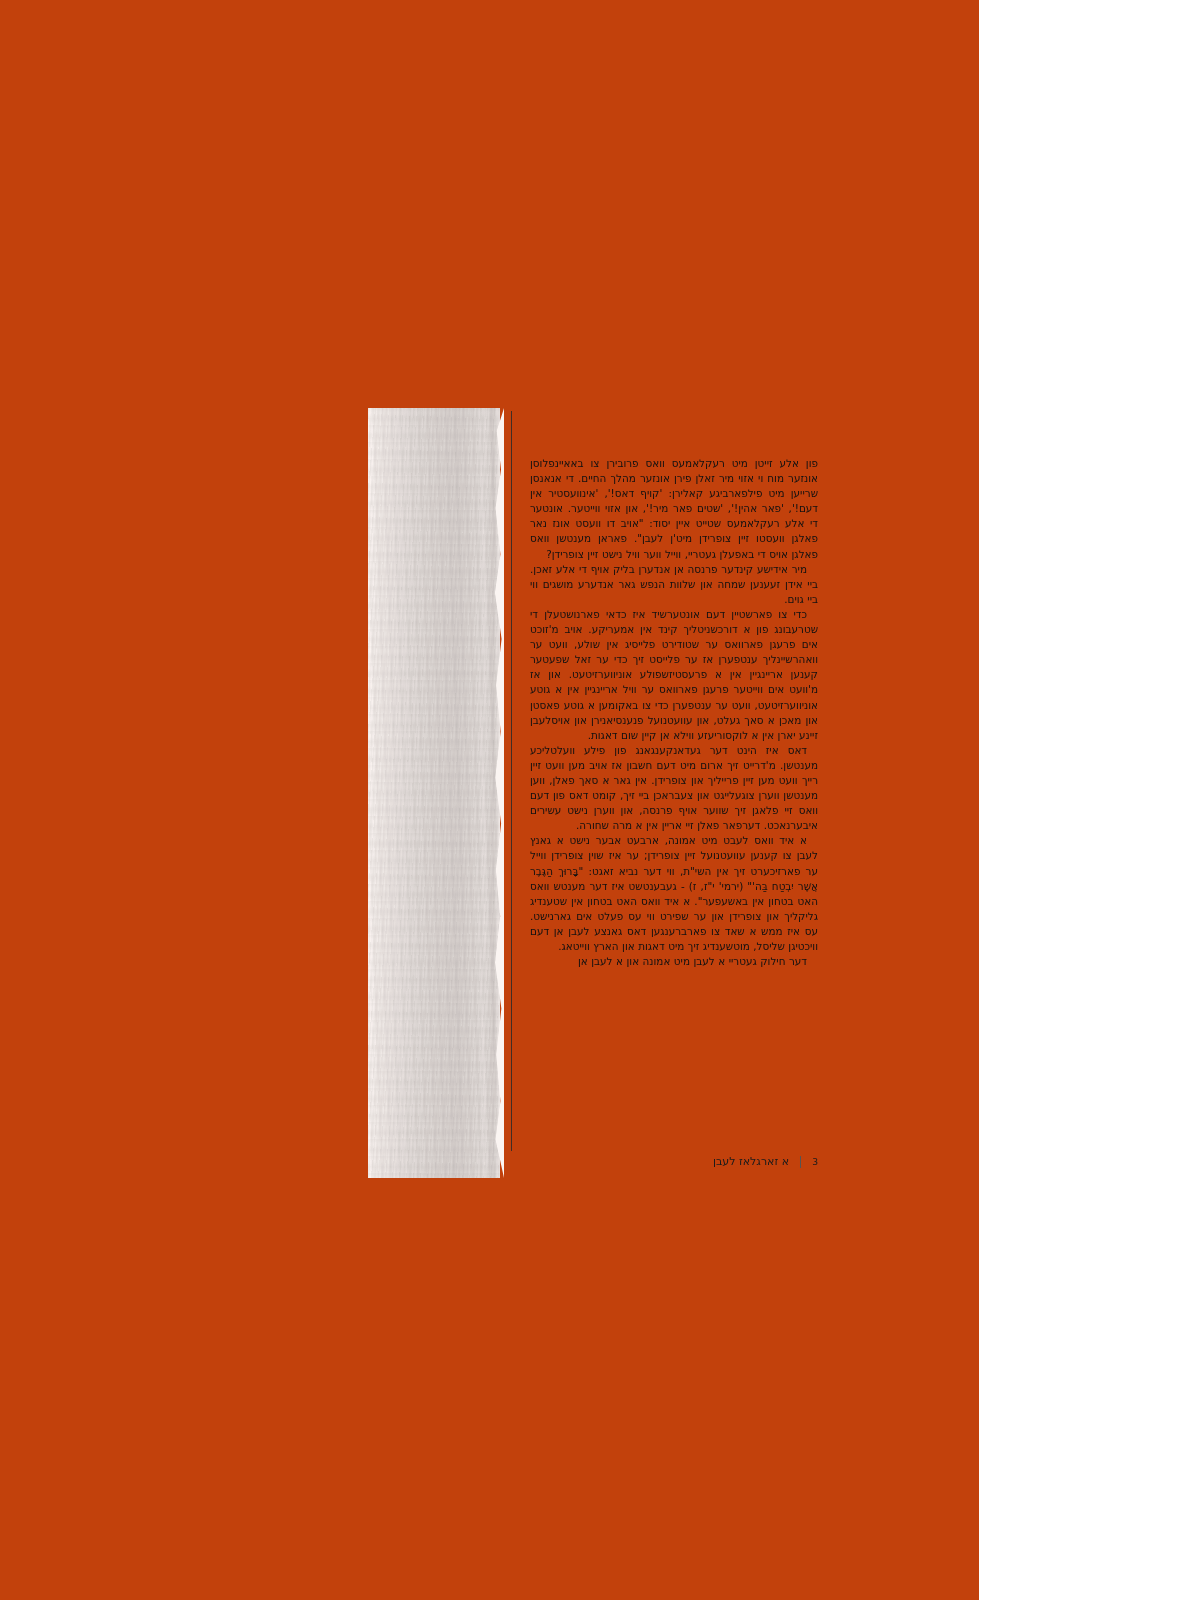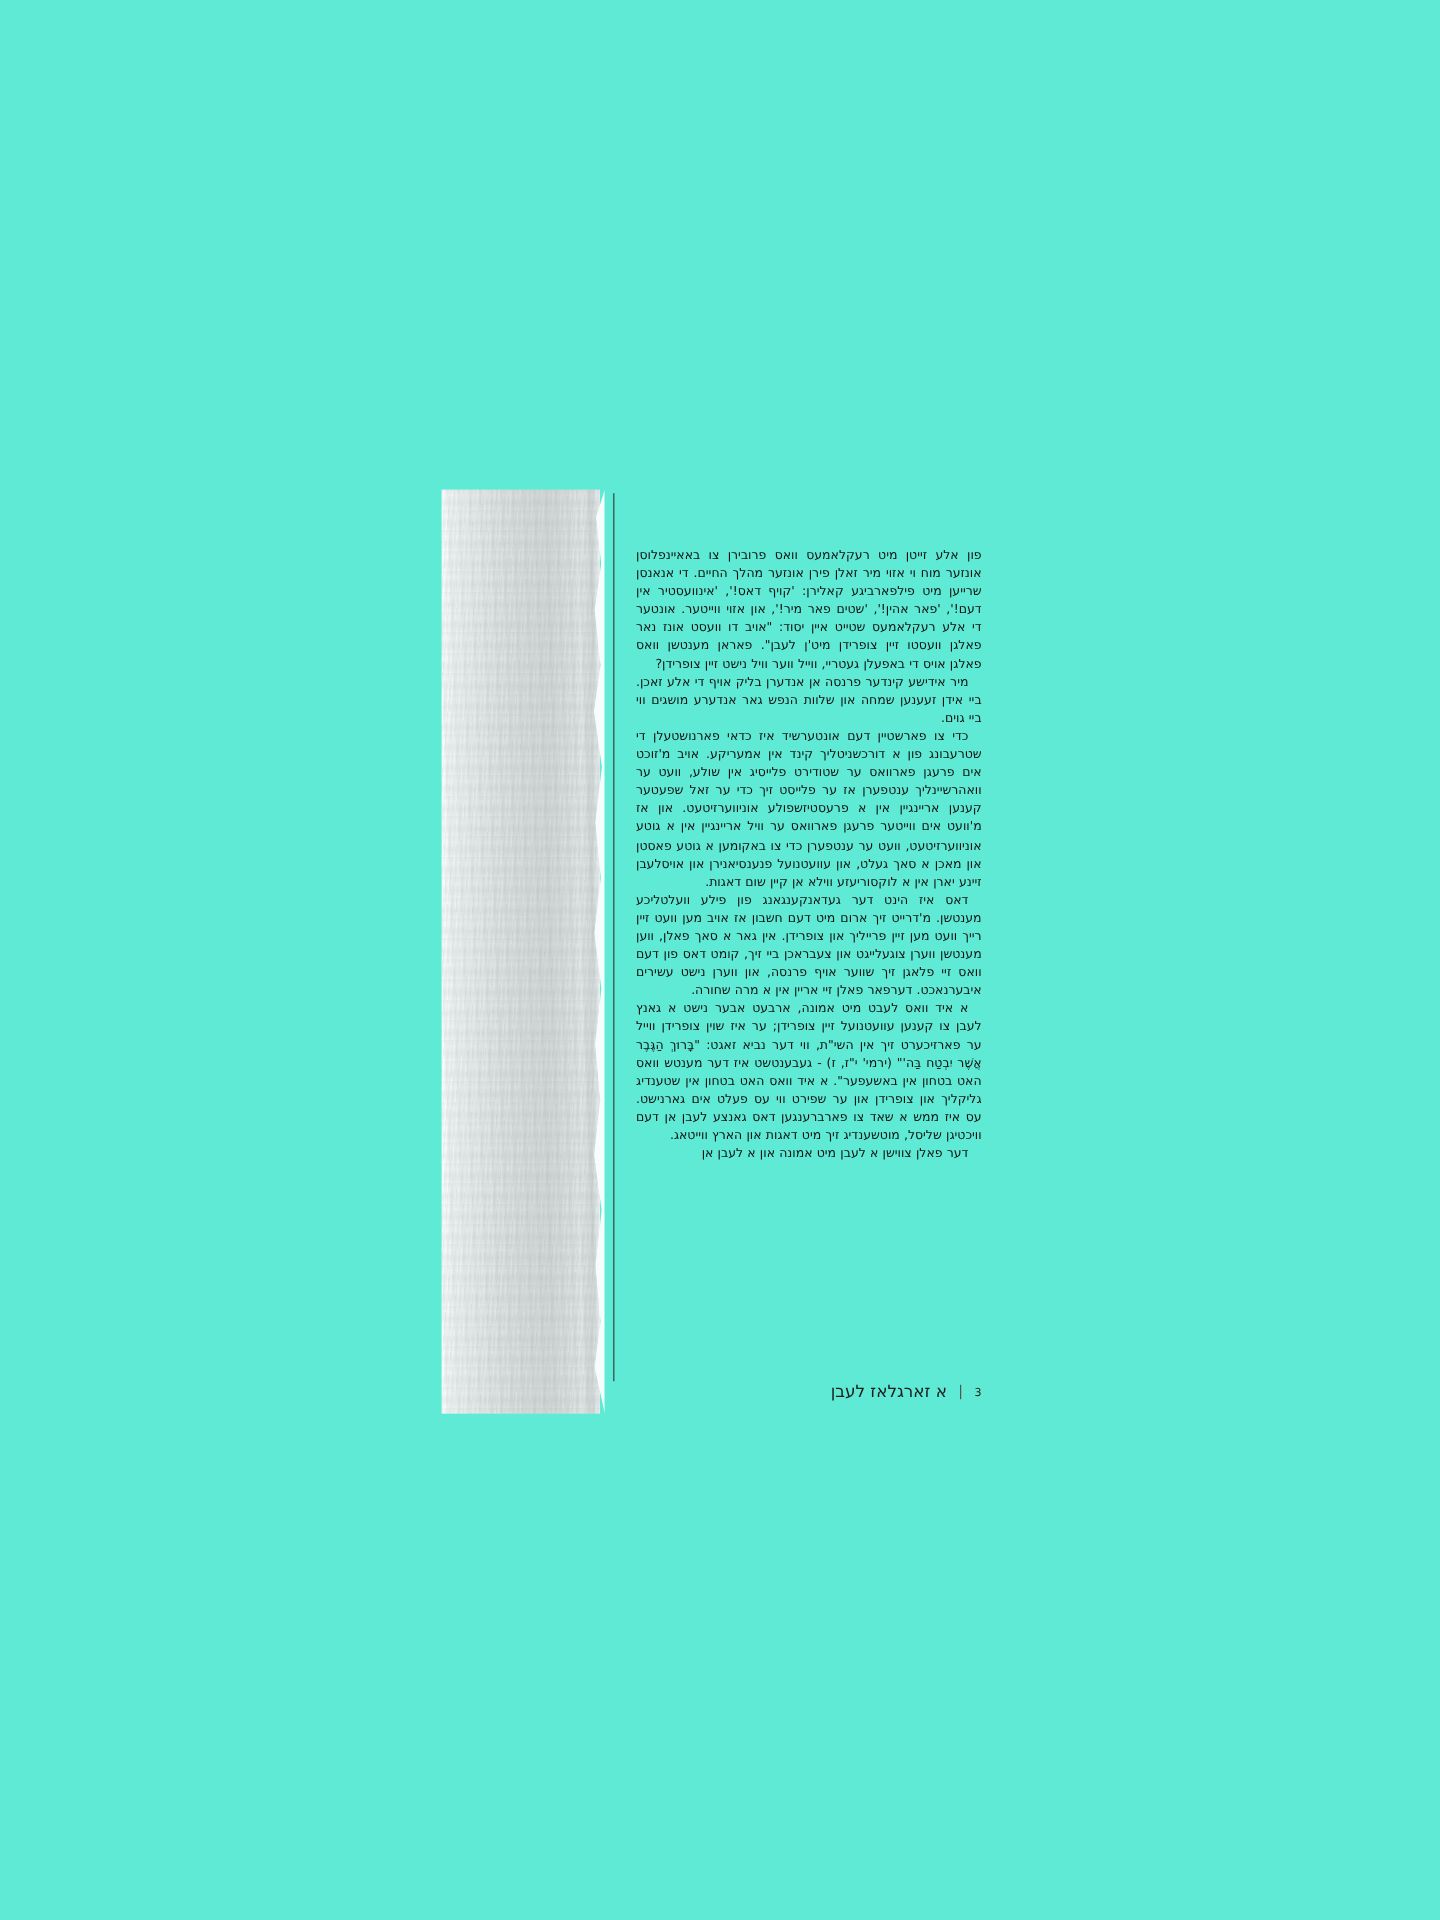--- a/index.html
+++ b/index.html
@@ -12,23 +12,23 @@
     height: 1600px;
     position: relative;
     font-family: "Liberation Serif", "DejaVu Serif", serif;
     overflow: hidden;
   }
 
   
   #page-sheet {
     position: absolute;
     left: 0; top: 0;
-    width: 1200px;
+    width: 979px;
     height: 1600px;
-    background: #5eead4;
+    background: #c2410c;
   }
 
   
   #scan-area {
     position: absolute;
     left: 368px;
     top: 408px;
     width: 450px;
     height: 770px;
   }
@@ -137,21 +137,21 @@
     display: inline-block;
     width: 1px;
     height: 12px;
     background: #555;
     margin: 0 5px;
   }
   #folio .folio-num {
     font-size: 9.2px;
   }
   #folio .folio-title {
-    font-size: 14px;
+    font-size: 11px;
     margin-left: 32px;
   }
 </style>
 </head>
 <body>
 
 <div id="page-sheet">
 
   <div id="scan-area">
 
@@ -162,21 +162,21 @@
     </div>
 
     <div id="column-rule"></div>
 
     <div id="text-column">
       <p class="first hebline">פון אלע זייטן מיט רעקלאמעס וואס פרובירן צו באאיינפלוסן אונזער מוח וי אזוי מיר זאלן פירן אונזער מהלך החיים. די אנאנסן שרייען מיט פילפארביגע קאלירן: 'קויף דאס!', 'אינוועסטיר אין דעם!', 'פאר אהין!', 'שטים פאר מיר!', און אזוי ווייטער. אונטער די אלע רעקלאמעס שטייט איין יסוד: "אויב דו וועסט אונז נאר פאלגן וועסטו זיין צופרידן מיט'ן לעבן". פאראן מענטשן וואס פאלגן אויס די באפעלן געטריי, ווייל ווער וויל נישט זיין צופרידן?</p>
       <p class="hebline">מיר אידישע קינדער פרנסה אן אנדערן בליק אויף די אלע זאכן. ביי אידן זעענען שמחה און שלוות הנפש גאר אנדערע מושגים ווי ביי גוים.</p>
       <p class="hebline">כדי צו פארשטיין דעם אונטערשיד איז כדאי פארנושטעלן די שטרעבונג פון א דורכשניטליך קינד אין אמעריקע. אויב מ'זוכט אים פרעגן פארוואס ער שטודירט פלייסיג אין שולע, וועט ער וואהרשיינליך ענטפערן אז ער פלייסט זיך כדי ער זאל שפעטער קענען אריינגיין אין א פרעסטיזשפולע אוניווערזיטעט. און אז מ'וועט אים ווייטער פרעגן פארוואס ער וויל אריינגיין אין א גוטע אוניווערזיטעט, וועט ער ענטפערן כדי צו באקומען א גוטע פאסטן און מאכן א סאך געלט, און עוועטנועל פנענסיאנירן און אויסלעבן זיינע יארן אין א לוקסוריעזע ווילא אן קיין שום דאגות.</p>
       <p class="hebline">דאס איז הינט דער געדאנקענגאנג פון פילע וועלטליכע מענטשן. מ'דרייט זיך ארום מיט דעם חשבון אז אויב מען וועט זיין רייך וועט מען זיין פרייליך און צופרידן. אין גאר א סאך פאלן, ווען מענטשן ווערן צוגעלייגט און צעבראכן ביי זיך, קומט דאס פון דעם וואס זיי פלאגן זיך שווער אויף פרנסה, און ווערן נישט עשירים איבערנאכט. דערפאר פאלן זיי אריין אין א מרה שחורה.</p>
       <p class="hebline">א איד וואס לעבט מיט אמונה, ארבעט אבער נישט א גאנץ לעבן צו קענען עוועטנועל זיין צופרידן; ער איז שוין צופרידן ווייל ער פארזיכערט זיך אין השי"ת, ווי דער נביא זאגט: "בָּרוּךְ הַגֶּבֶר אֲשֶׁר יִבְטַח בַּה'" (ירמי' י"ז, ז) - געבענטשט איז דער מענטש וואס האט בטחון אין באשעפער". א איד וואס האט בטחון אין שטענדיג גליקליך און צופרידן און ער שפירט ווי עס פעלט אים גארנישט. עס איז ממש א שאד צו פארברענגען דאס גאנצע לעבן אן דעם וויכטיגן שליסל, מוטשענדיג זיך מיט דאגות און הארץ ווייטאג.</p>
-      <p class="hebline">דער פאלן צווישן א לעבן מיט אמונה און א לעבן אן</p>
+      <p class="hebline">דער חילוק געטריי א לעבן מיט אמונה און א לעבן אן</p>
     </div>
 
     <div id="folio">
       <span class="folio-num hebline">3</span>
       <span class="folio-sep"></span>
       <span class="folio-title hebline">א זארגלאז לעבן</span>
     </div>
 
   </div>
 </div>

